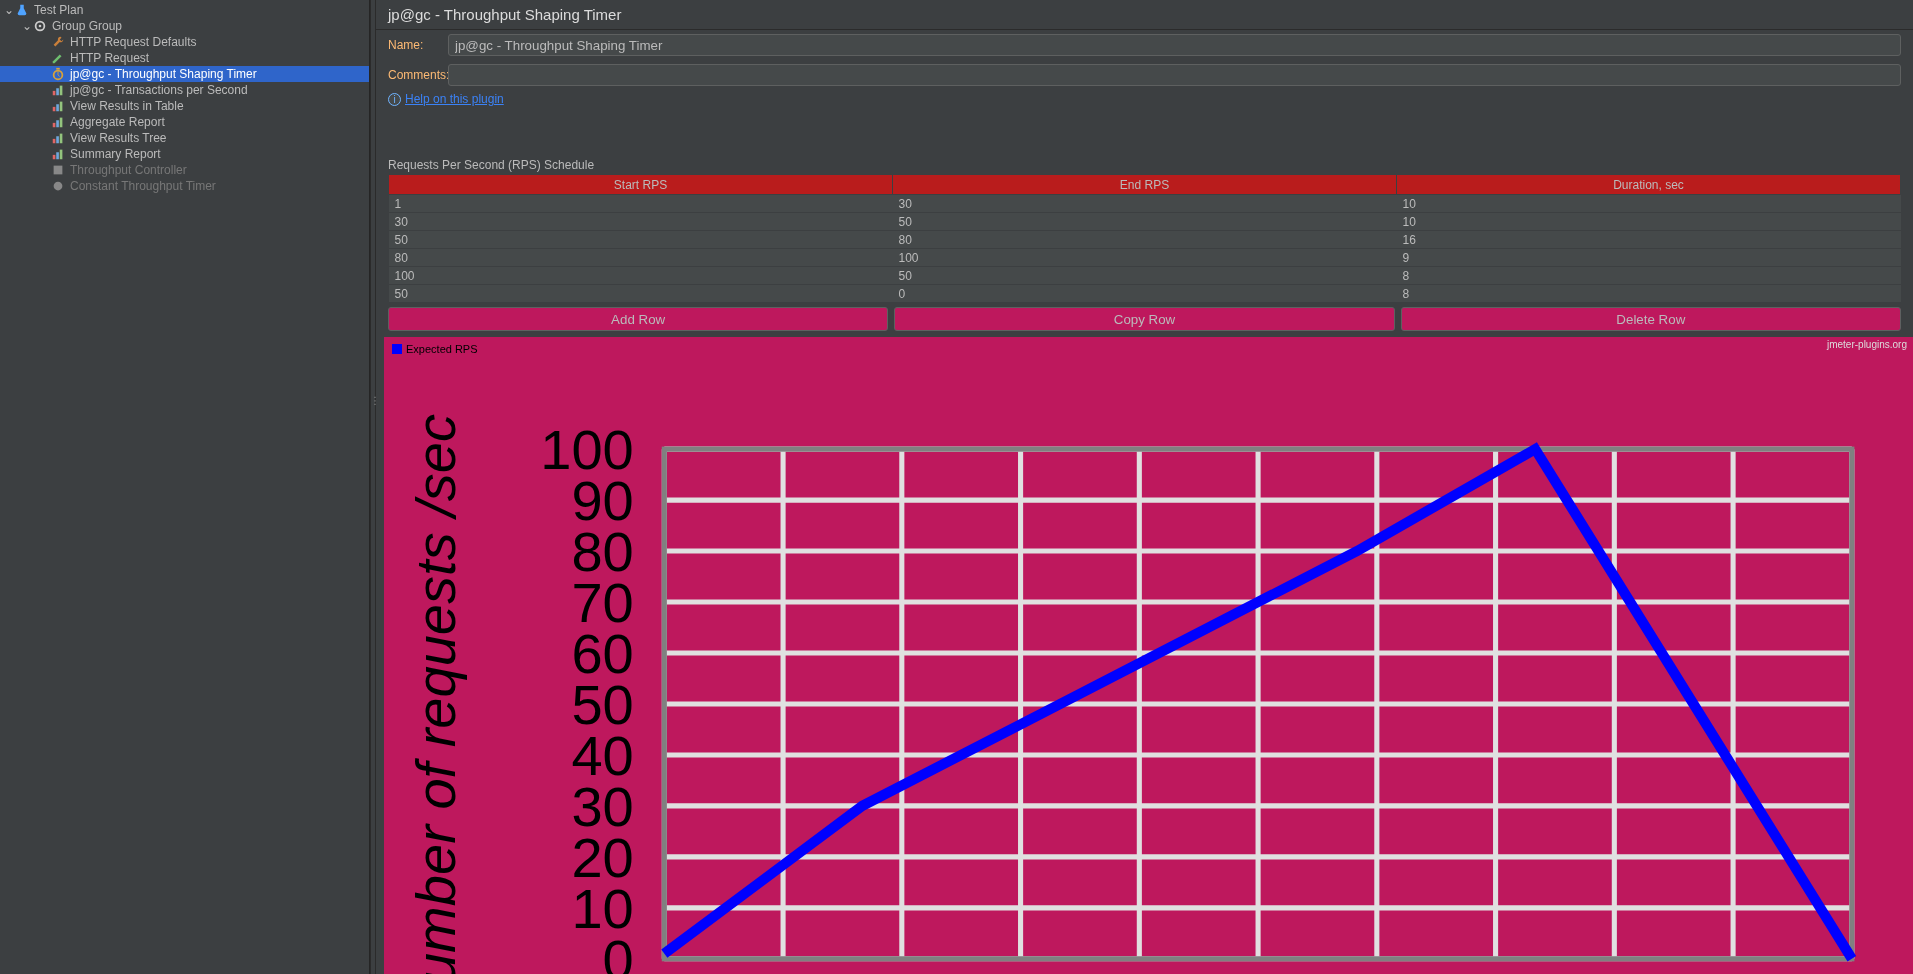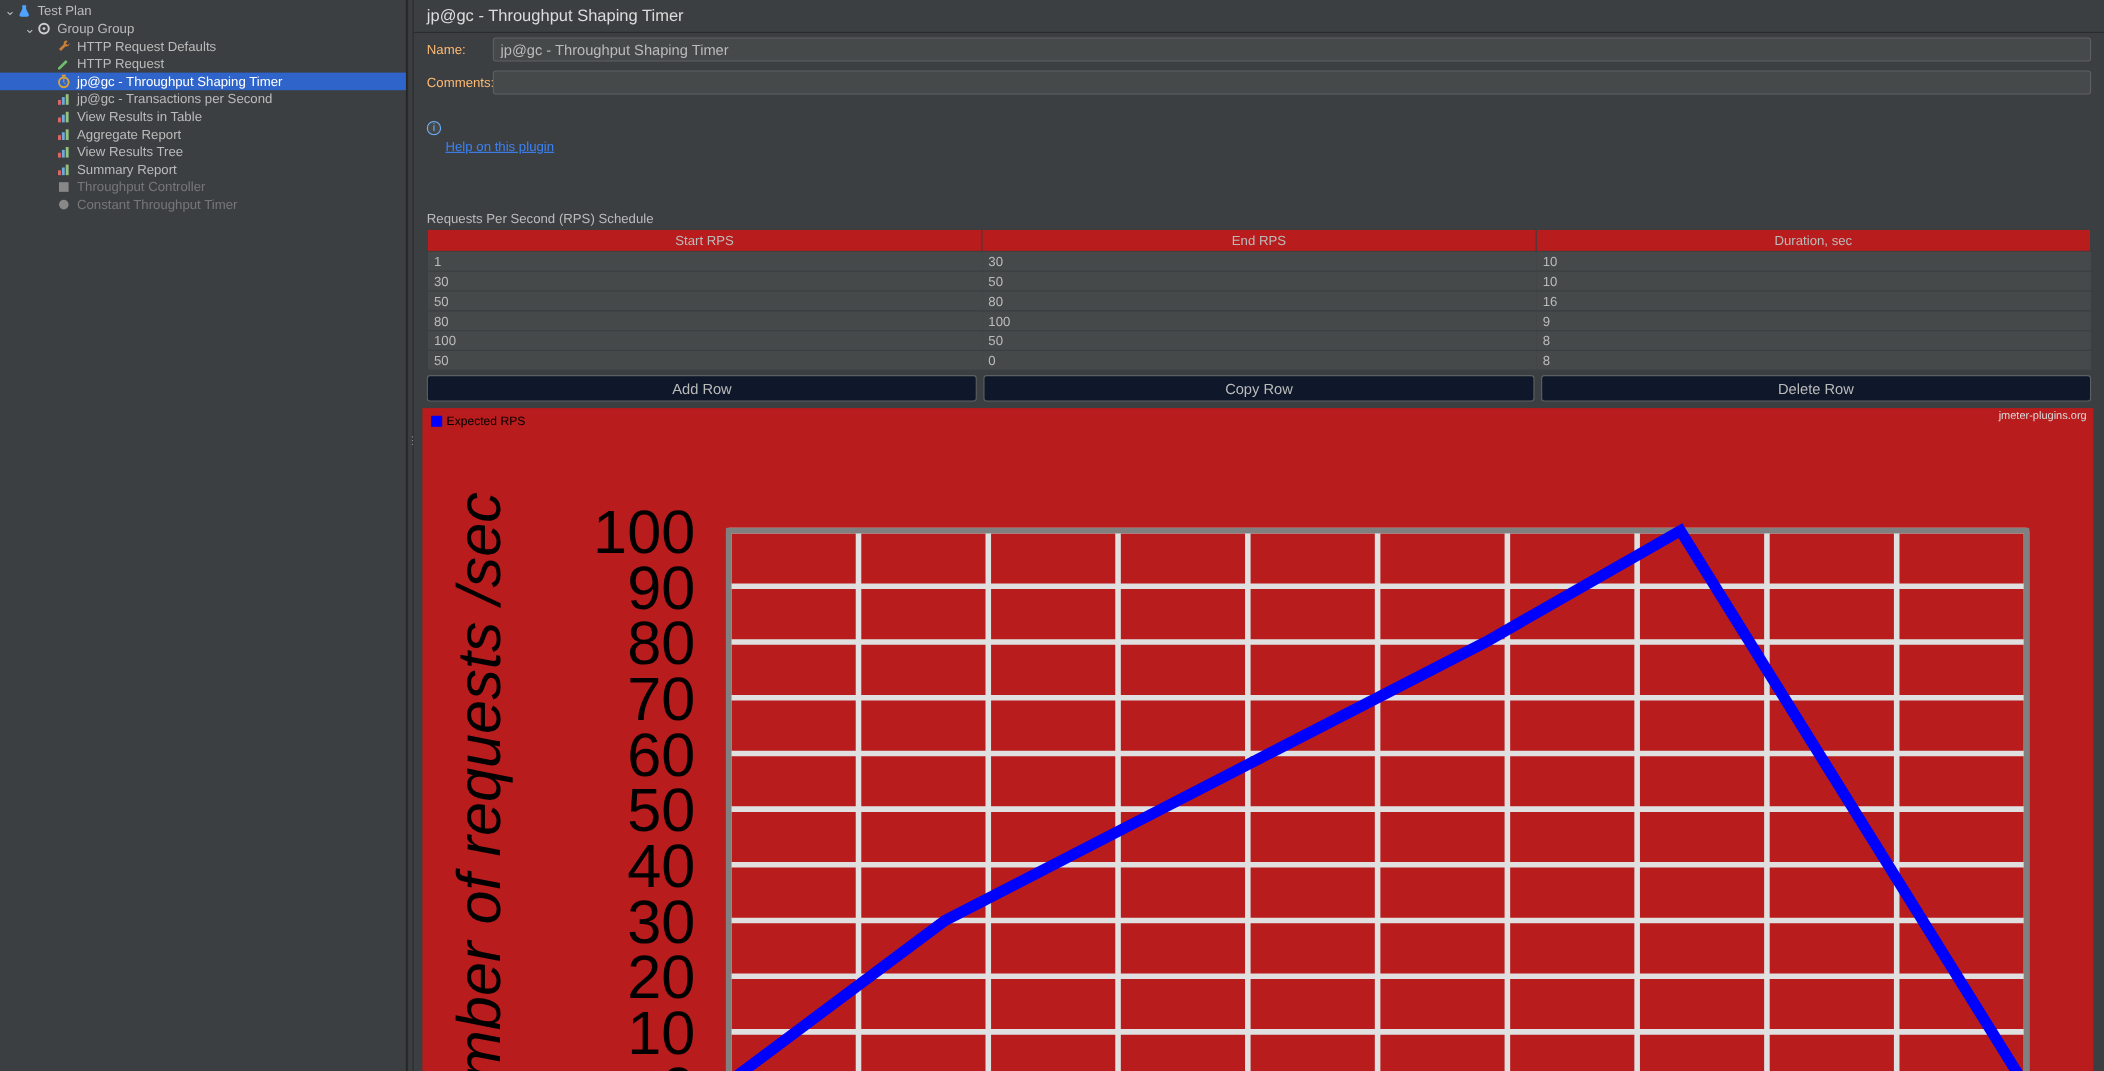--- a/index.html
+++ b/index.html
@@ -102,21 +102,21 @@
     display: flex;
     align-items: center;
     gap: 4px;
   }
   .help-row .info {
     width: 13px; height: 13px; border-radius: 50%;
     background: #45494a; color: #6fb3ff; font-size: 10px;
     display: inline-flex; align-items: center; justify-content: center;
     border: 1px solid #6fb3ff;
   }
-  .help-row a { color: #3b82f6; text-decoration: underline; font-size: 12px; margin-top: 34px; }
+  .help-row a { color: #3b82f6; text-decoration: underline; font-size: 12px; }
   .sched-label { padding: 2px 12px; color: #bbbbbb; margin-top: 48px; }
   .table-wrap { padding: 0 12px; }
   table.rps {
     width: 100%;
     border-collapse: collapse;
     table-layout: fixed;
   }
   table.rps th {
     background: #b91c1c;
     color: #bbbbbb;
@@ -134,30 +134,30 @@
   }
   table.rps tr:nth-child(even) td { background: #45494a; }
   .btn-row {
     display: flex;
     gap: 6px;
     padding: 4px 12px 6px 12px;
   }
   .btn-row button {
     flex: 1;
     height: 24px;
-    background: #0f172a;
+    background: #be185d;
     border: 1px solid #5e6060;
     color: #bbbbbb;
     border-radius: 3px;
     cursor: pointer;
   }
   .chart-area {
     flex: 1;
-    margin: 0 10px 0 8px;
-    background: #b91c1c;
+    margin: 0 0 0 8px;
+    background: #be185d;
     position: relative;
   }
   .watermark {
     position: absolute; top: 2px; right: 6px;
     color: #dddddd; font-size: 10px;
   }
   .legend {
     position: absolute; top: 6px; left: 8px;
     font-size: 11px; color: #000;
     display: flex; align-items: center; gap: 4px;

